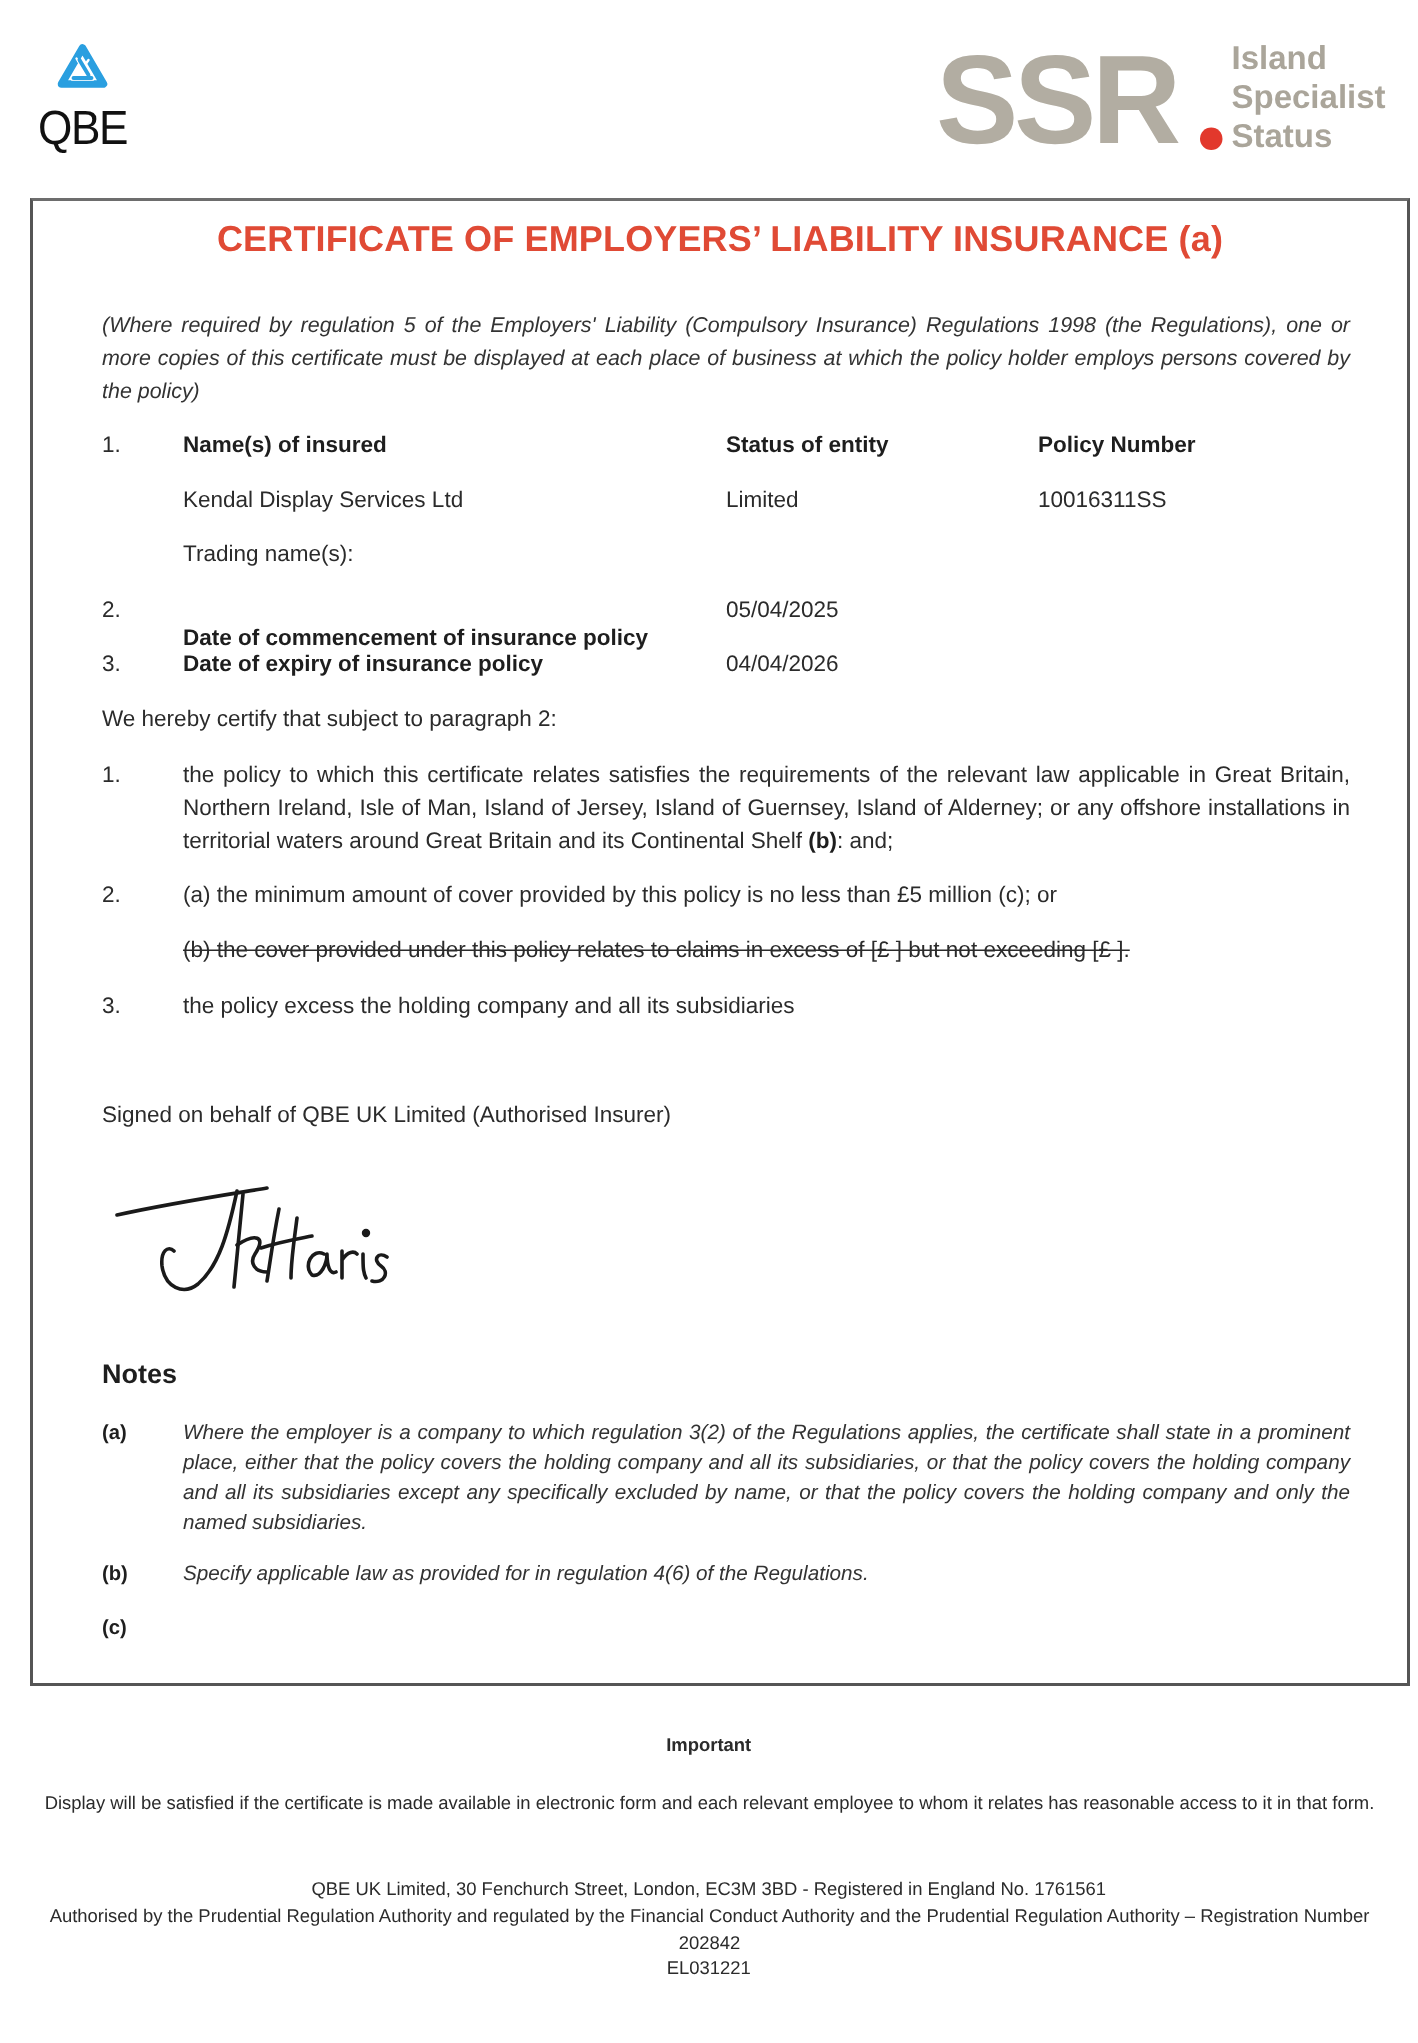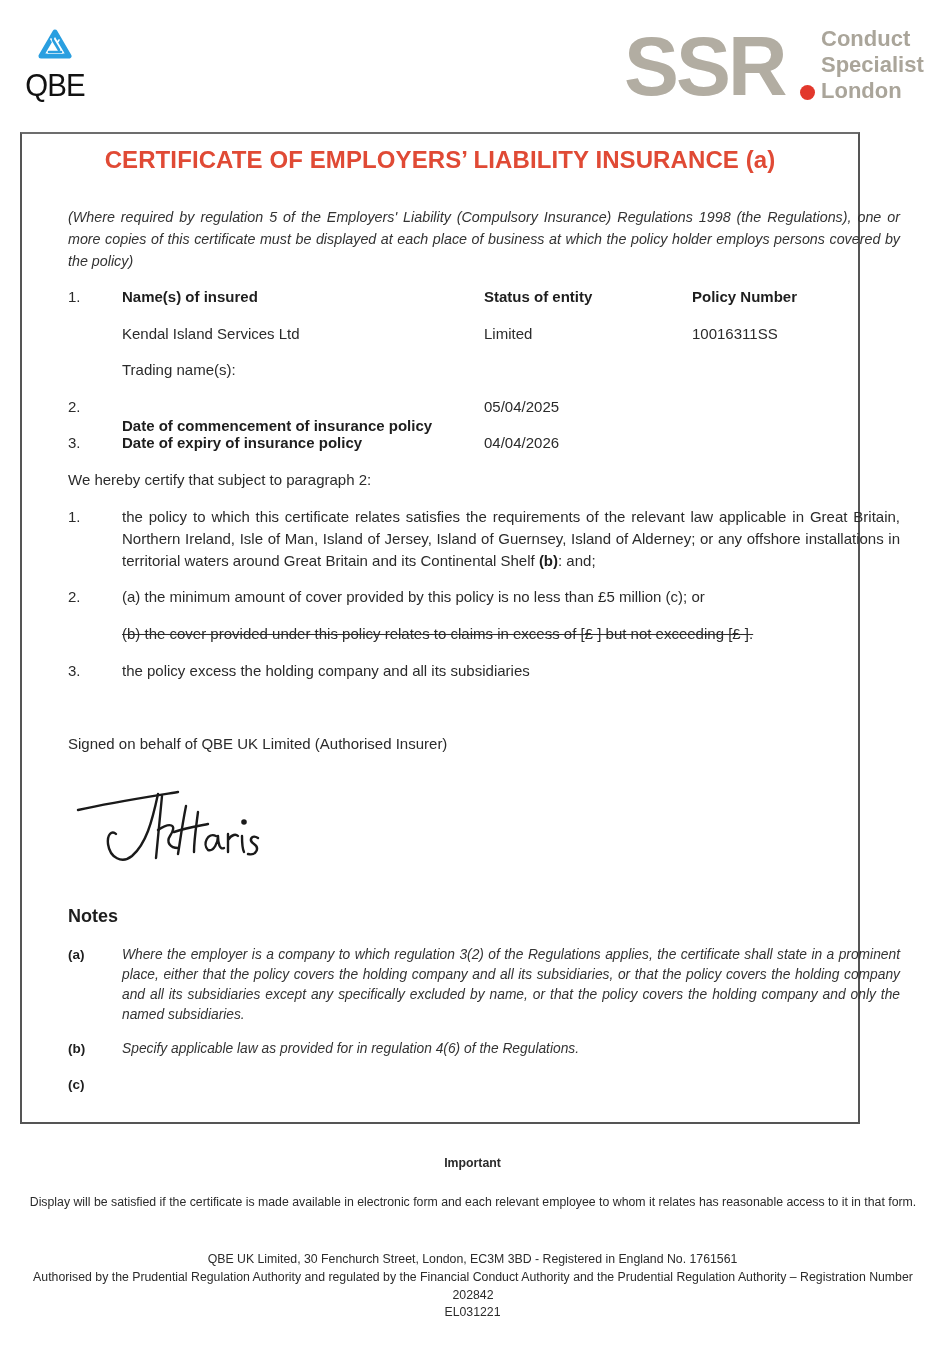--- a/index.html
+++ b/index.html
@@ -8,21 +8,21 @@
 
   .qbe-logo { position: absolute; left: 20px; top: 28px; width: 70px; text-align: center; }
   .qbe-emblem { display: block; margin: 0 auto; width: 40px; height: 38px; }
   .qbe-text { font-family: "Liberation Sans", sans-serif; font-size: 32px; letter-spacing: -1px; color: #111; line-height: 30px; margin-top: 4px; font-weight: 400; transform: scaleX(0.92); }
 
   .ssr-logo { position: absolute; left: 624px; top: 26px; height: 80px; width: 305px; }
   .ssr-mark { position: absolute; left: 0; top: 0; font-family: "Liberation Sans", sans-serif; font-weight: 700; font-size: 84px; line-height: 80px; color: #b2ada2; letter-spacing: -3px; transform: scaleX(0.98); transform-origin: left; }
   .ssr-dot { position: absolute; left: 176px; top: 59px; width: 15px; height: 15px; border-radius: 50%; background: #e2382c; }
   .ssr-words { position: absolute; left: 197px; top: 0; font-family: "Liberation Sans", sans-serif; font-weight: 700; font-size: 22px; line-height: 26px; color: #aaa59a; }
 
-  .cert-box { position: absolute; left: 20px; top: 132px; width: 840px; height: 992px; border: 2px solid #555; border-top-color: #6d6d6d; }
+  .cert-box { position: absolute; left: 20px; top: 132px; width: 920px; height: 992px; border: 2px solid #555; border-top-color: #6d6d6d; }
 
   .cert-title { position: absolute; left: 0; right: 0; top: 12px; text-align: center; font-family: "Liberation Sans", sans-serif; font-weight: 700; font-size: 24px; color: #e04a35; letter-spacing: 0.1px; }
 
   .intro { position: absolute; left: 46px; top: 72px; width: 832px; font-style: italic; font-size: 14.3px; line-height: 22px; text-align: justify; color: #333; font-family: "Liberation Sans", sans-serif; }
 
   .row { position: absolute; font-family: "Liberation Sans", sans-serif; font-size: 15px; color: #2b2b2b; line-height: 20px; }
   .num { position: absolute; left: 46px; }
   .bold { font-weight: 700; color: #1e1e1e; }
 
   .para { position: absolute; left: 100px; width: 778px; font-family: "Liberation Sans", sans-serif; font-size: 15px; line-height: 22px; text-align: justify; color: #2b2b2b; }
@@ -55,40 +55,40 @@
       <path d="M14 24 L26 24"></path>
     </g>
   </svg>
   <div class="qbe-text">QBE</div>
 </div>
 
 <div class="ssr-logo">
   <div class="ssr-mark">SSR</div>
   <div class="ssr-dot"></div>
   <div class="ssr-words">
-    <div>Conduct</div>
+    <div>Island</div>
     <div>Specialist</div>
-    <div>London</div>
+    <div>Status</div>
   </div>
 </div>
 
 <div class="cert-box">
   <div class="cert-title">CERTIFICATE OF EMPLOYERS’ LIABILITY INSURANCE (a)</div>
 
   <div class="intro">(Where required by regulation 5 of the Employers' Liability (Compulsory Insurance) Regulations 1998 (the Regulations), one or more copies of this certificate must be displayed at each place of business at which the policy holder employs persons covered by the policy)</div>
 
   <div class="row" style="top:153px; left:0; width:100%;">
     <span class="num">1.</span>
     <span class="bold" style="position:absolute; left:100px;">Name(s) of insured</span>
     <span class="bold" style="position:absolute; left:462px;">Status of entity</span>
     <span class="bold" style="position:absolute; left:670px;">Policy Number</span>
   </div>
 
   <div class="row" style="top:190px; left:0; width:100%;">
-    <span style="position:absolute; left:100px;">Kendal Island Services Ltd</span>
+    <span style="position:absolute; left:100px;">Kendal Display Services Ltd</span>
     <span style="position:absolute; left:462px;">Limited</span>
     <span style="position:absolute; left:670px;">10016311SS</span>
   </div>
 
   <div class="row" style="top:226px; left:100px;">Trading name(s):</div>
 
   <div class="row" style="top:263px; left:0; width:100%;">
     <span class="num">2.</span>
     <span class="bold" style="position:absolute; left:100px;margin-top:19px;">Date of commencement of insurance policy</span>
     <span style="position:absolute; left:462px;text-align:center;">05/04/2025</span>

